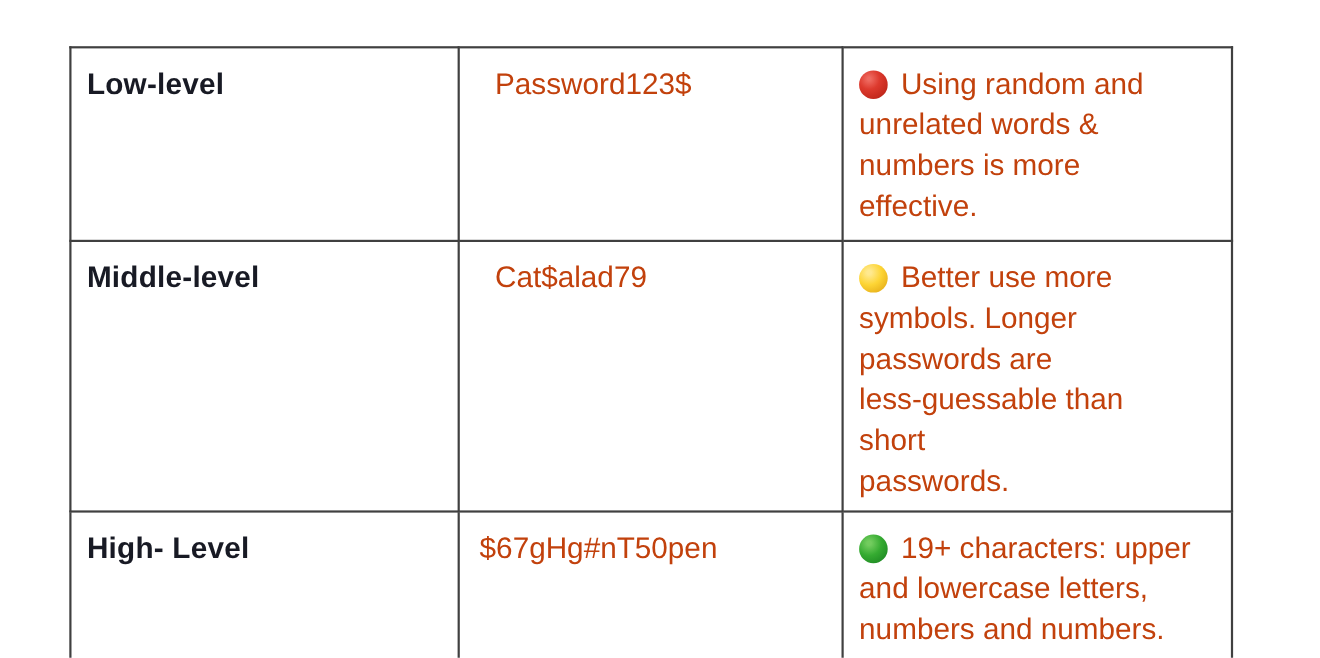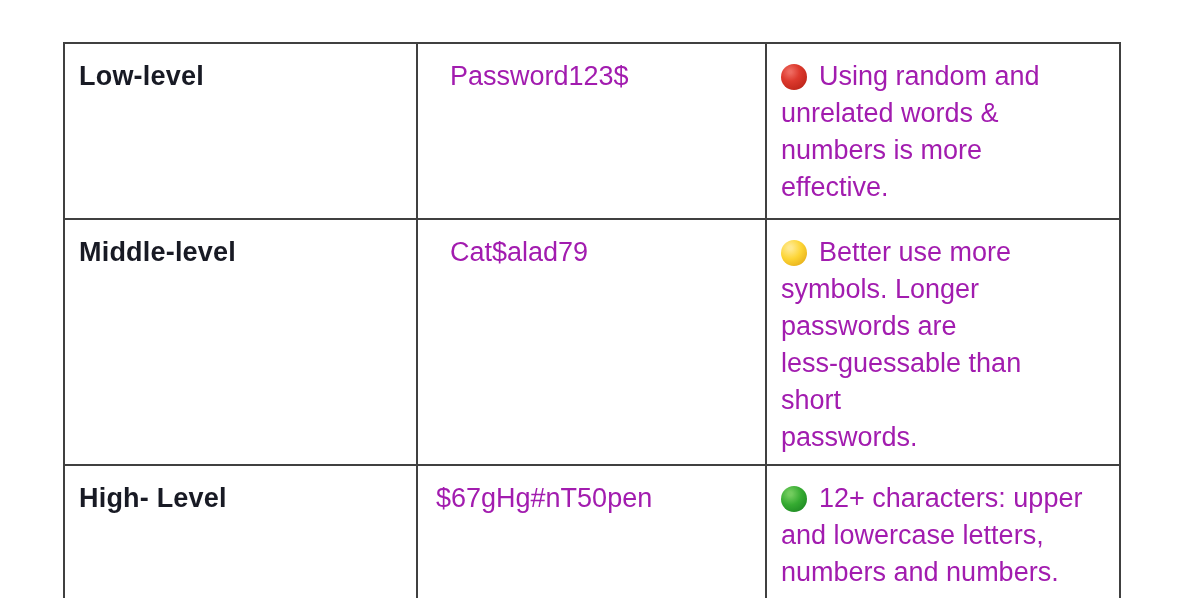--- a/index.html
+++ b/index.html
@@ -26,21 +26,21 @@
     table-layout: fixed;
   }
   table.pw-table, table.pw-table td {
     border: 2px solid #404040;
   }
   td {
     vertical-align: top;
     padding: 14px 16px 8px 14px;
     font-size: 27px;
     line-height: 37px;
-    color: #a21caf;
+    color: #c2410c;
     background: #ffffff;
   }
   tr.r0 { height: 176px; }
   tr.r1 { height: 202px; }
   tr.r2 { height: 115px; border-radius: 10px; }
   col.c0 { width: 353px; }
   col.c1 { width: 349px; }
   col.c2 { width: 354px; }
   td.level-cell {
     font-weight: bold;
@@ -121,21 +121,21 @@
 
       <tr class="r2">
         <td class="level-cell">
           <span>High- Level</span>
         </td>
         <td class="pw-cell tight">
           <span>$67gHg#nT50pen</span>
         </td>
         <td class="desc-cell">
           <div>
-            <span class="dot dot-green"></span><span>12+ characters: upper</span>
+            <span class="dot dot-green"></span><span>19+ characters: upper</span>
             <span class="dline">and lowercase letters,</span>
             <span class="dline">numbers and numbers.</span>
           </div>
         </td>
       </tr>
 
     </tbody>
   </table>
 </div>
 

